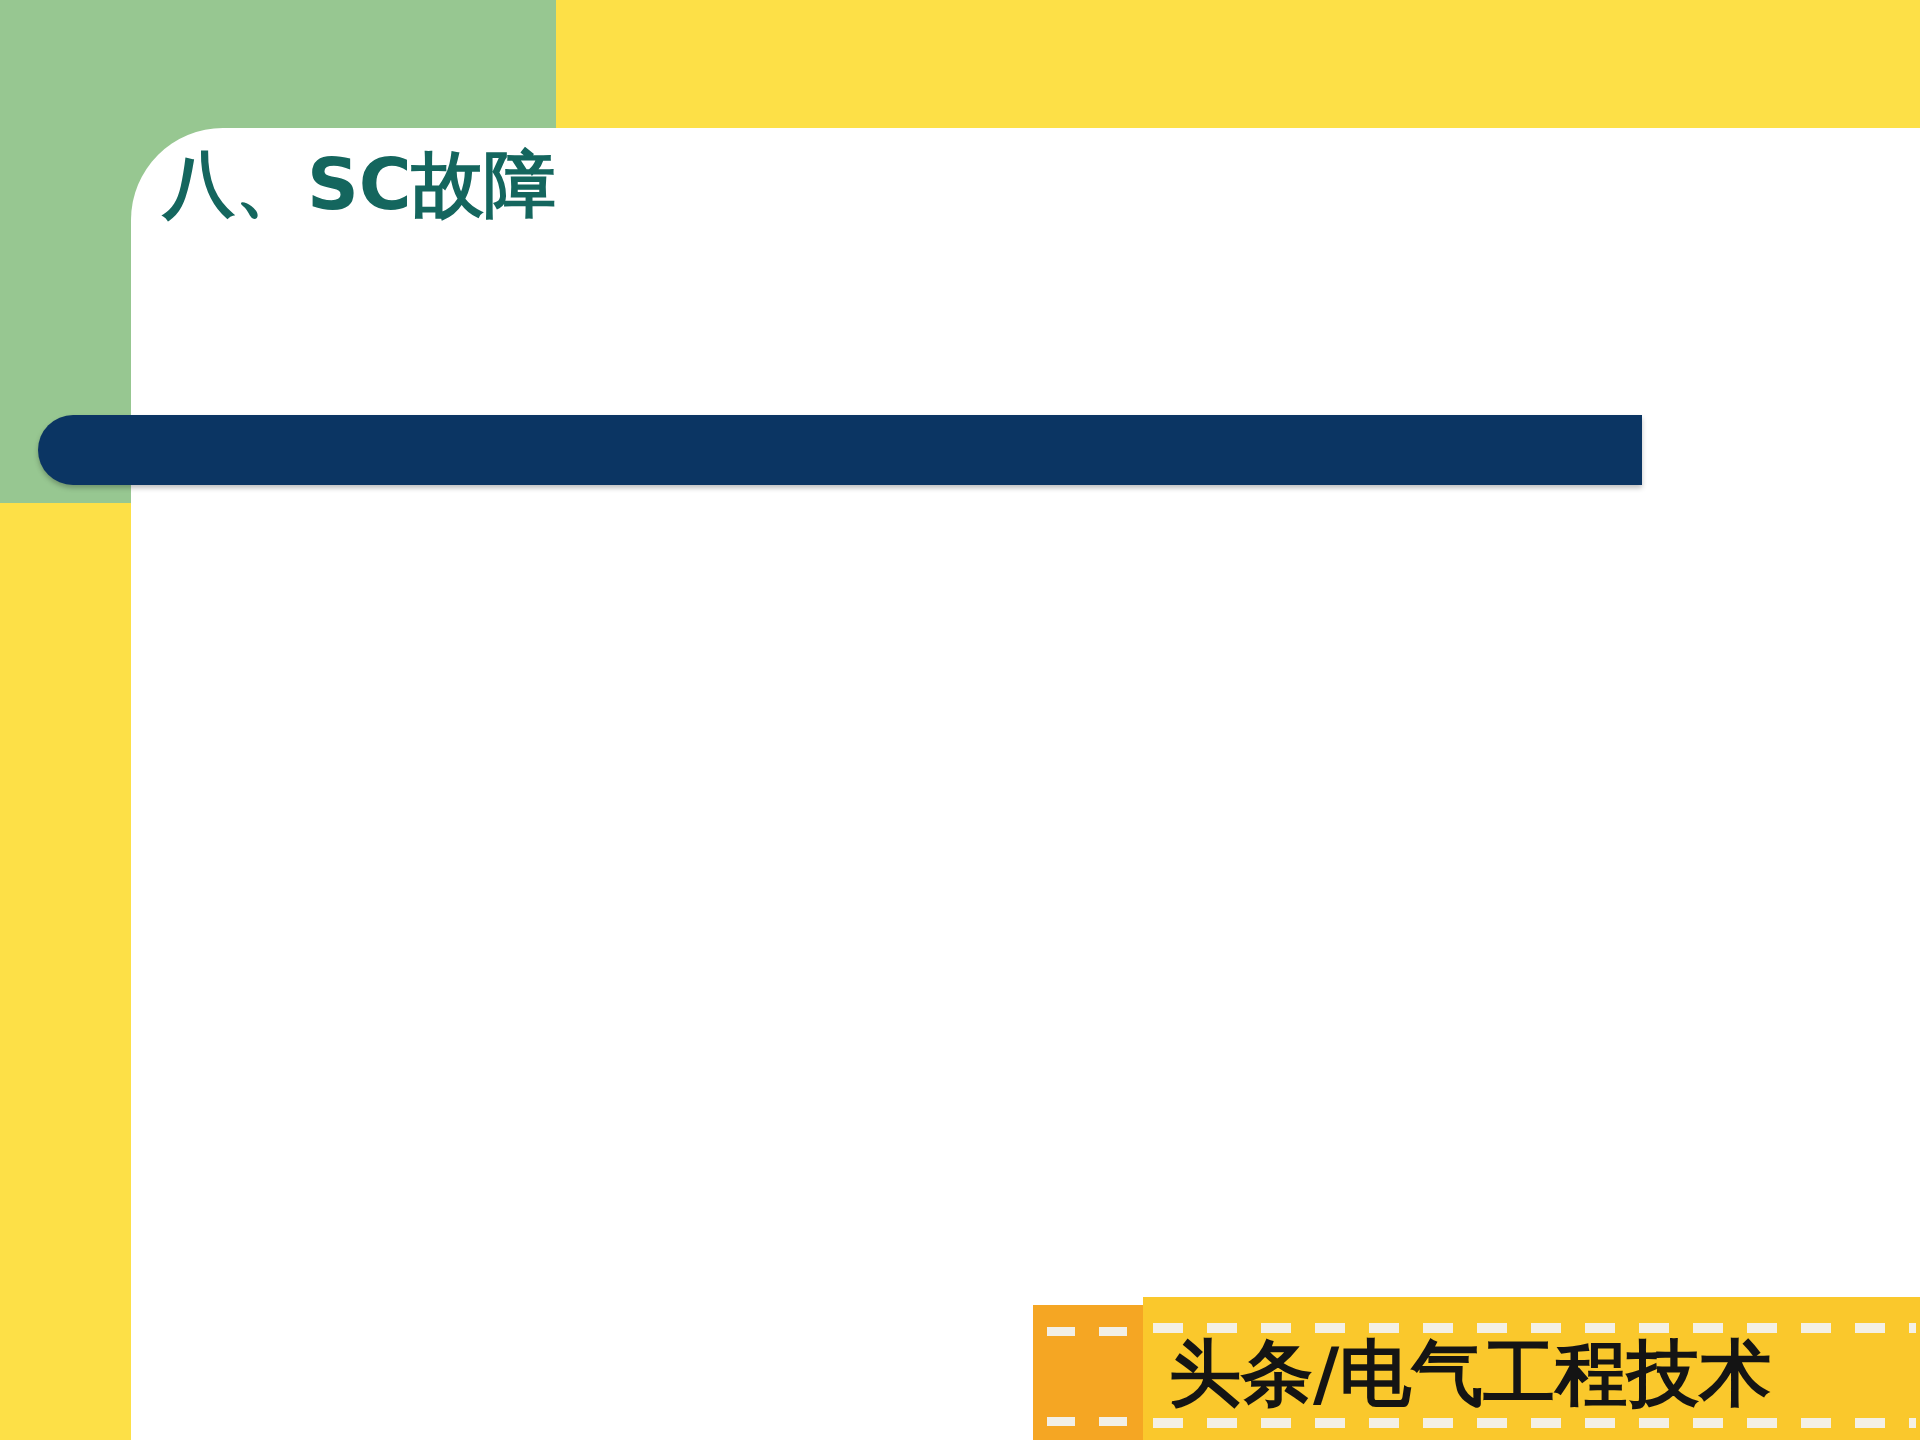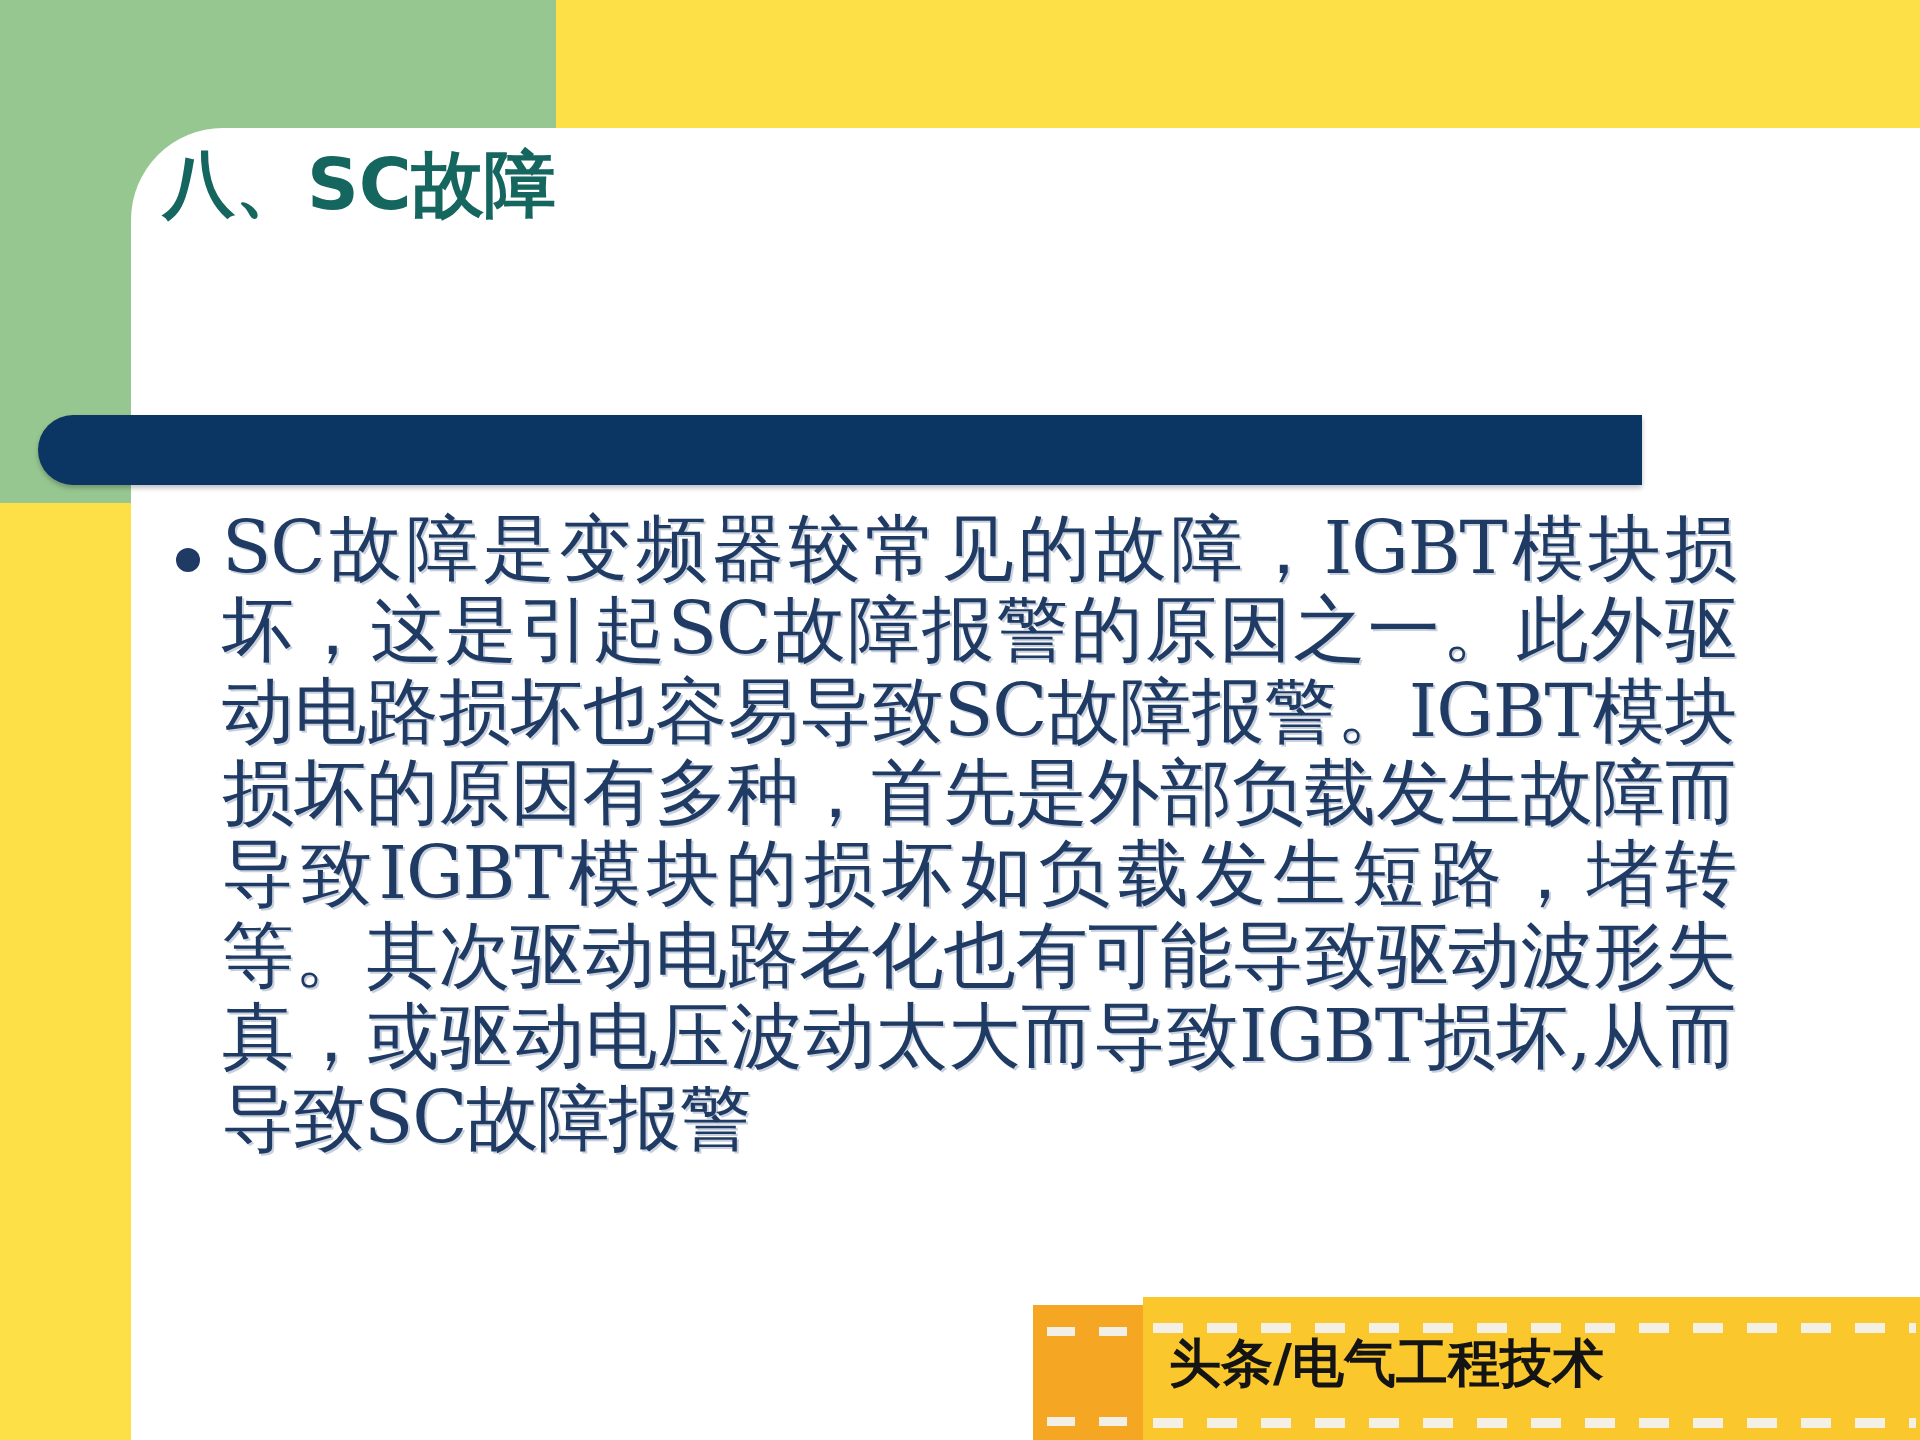--- a/index.html
+++ b/index.html
@@ -150,47 +150,41 @@
       #f4f0e5 0 30px, rgba(0,0,0,0) 30px 54px);
   }
   .ribbon-panel .dash-line.top { top: 26px; }
   .ribbon-panel .dash-line.bottom { bottom: 12px; }
   .ribbon-label {
     position: absolute;
     left: 26px;
     top: 40px;
     width: 740px;
     font-family: "DejaVu Sans", "Liberation Sans", sans-serif;
-    font-size: 52px;
+    font-size: 72px;
     font-weight: 700;
     color: #141414;
     line-height: 1;
     white-space: nowrap;
     letter-spacing: 0px;
   }
 </style>
 </head>
 <body>
 
 <div id="slide">
 
   <div class="green-block"></div>
 
   <div class="white-panel"></div>
 
   <div class="title">八、SC故障</div>
 
   <div class="navy-bar"></div>
 
-  <div class="body-block">
-    <div class="bullet-row">
-      <div class="bullet-dot"></div>
-      <div class="body-text">SC故障是变频器较常见的故障，IGBT模块损坏，这是引起SC故障报警的原因之一。此外驱动电路损坏也容易导致SC故障报警。IGBT模块损坏的原因有多种，首先是外部负载发生故障而导致IGBT模块的损坏如负载发生短路，堵转等。其次驱动电路老化也有可能导致驱动波形失真，或驱动电压波动太大而导致IGBT损坏,从而导致SC故障报警</div>
-    </div>
-  </div>
 
   <div class="ribbon">
     <div class="ribbon-tail">
       <div class="dash-top"></div>
       <div class="dash-bottom"></div>
     </div>
     <div class="ribbon-panel">
       <div class="dash-line top"></div>
       <div class="dash-line bottom"></div>
       <div class="ribbon-label">头条/电气工程技术</div>

